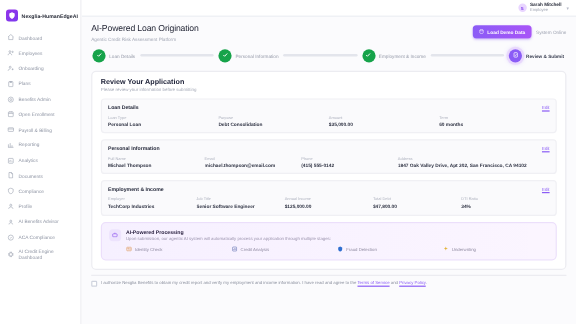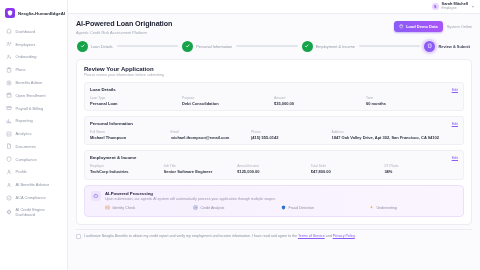--- a/index.html
+++ b/index.html
@@ -68,21 +68,21 @@
   }
   .user-meta { display: flex; flex-direction: column; line-height: 1.15; }
   .user-name { font-size: 3.9px; font-weight: bold; color: #2b2f3d; }
   .user-role { font-size: 3.4px; color: #a0a5b3; }
   .chev { color: #b5b9c6; font-size: 4px; margin-left: 1px; }
 
   .page-head {
     display: flex; align-items: flex-start; justify-content: space-between;
     padding: 5px 8px 0 8px;
   }
-  .page-title { font-size: 7.2px; font-weight: bold; color: #1d2030; letter-spacing: -.1px; }
+  .page-title { font-size: 7.2px; font-weight: normal; color: #1d2030; letter-spacing: -.1px; }
   .page-sub { font-size: 3.9px; color: #a2a7b5; margin-top: 1.5px; }
   .head-right { display: flex; align-items: center; gap: 4px; padding-top: 2px; }
   .btn-demo {
     display: flex; align-items: center; gap: 2.5px;
     background: linear-gradient(90deg,#8b5cf6,#a855f7);
     color: #fff; font-size: 4px; font-weight: bold;
     border-radius: 3px; padding: 3px 5px;
     box-shadow: 0 1px 2px rgba(139,92,246,.45);
   }
   .btn-demo svg { width: 4.5px; height: 4.5px; display:block; }

